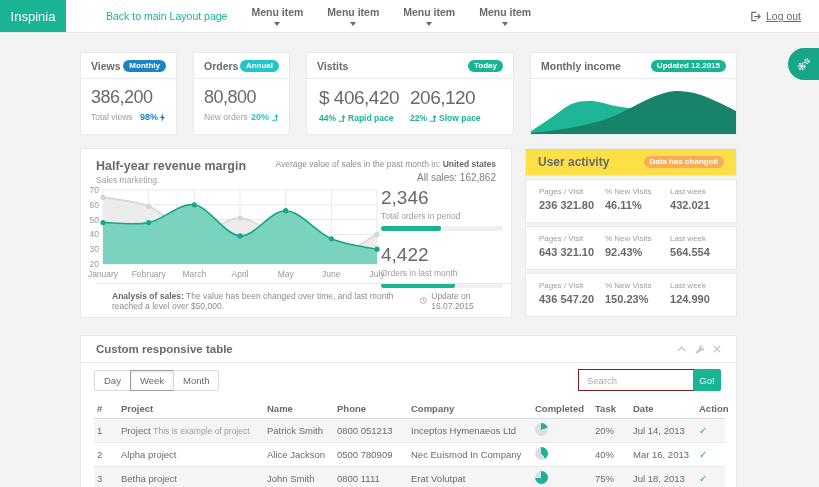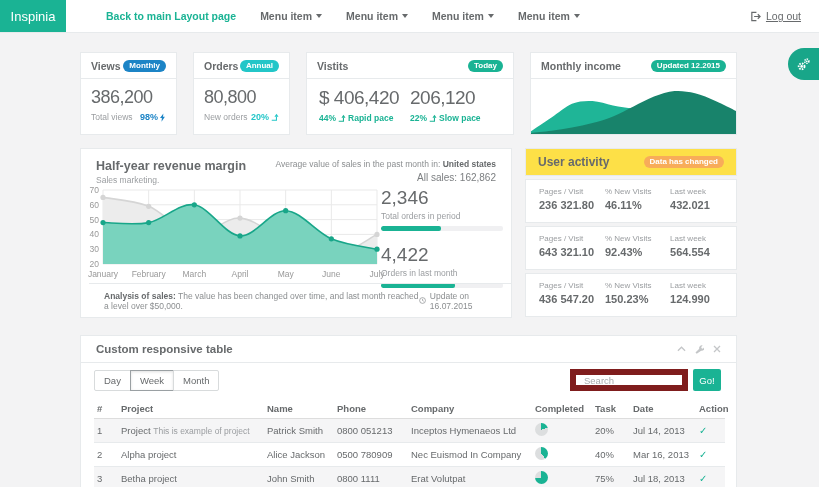--- a/index.html
+++ b/index.html
@@ -3,23 +3,23 @@
 <meta charset="utf-8">
 <style>
   html,body{margin:0;padding:0;}
   .page{position:relative;width:819px;height:487px;overflow:hidden;background:#f3f3f4;
         font-family:"Liberation Sans","DejaVu Sans",sans-serif;color:#676a6c;}
   
   .navbar{position:absolute;left:0;top:0;width:819px;height:32px;background:#fff;
           border-bottom:1px solid #e7eaec;display:flex;align-items:center;z-index:5;}
   .brand{width:66px;height:32px;background:#1ab394;color:#fff;font-size:13px;
          display:flex;align-items:center;justify-content:center;}
-  .back-link{margin-left:12px;color:#1ab394;font-size:10.5px;font-weight:bold;cursor:pointer;padding-left:28px;}
+  .back-link{margin-left:12px;color:#1ab394;font-size:10.5px;font-weight:normal;cursor:pointer;padding-left:28px;}
   .menu-item{margin-left:24px;font-size:10.5px;font-weight:bold;color:#676a6c;cursor:pointer;
-             display:flex;align-items:center;gap:4px;}
+             display:flex;align-items:center;gap:4px;flex-direction:column;}
   .caret{width:0;height:0;border-left:3.5px solid transparent;border-right:3.5px solid transparent;
          border-top:4px solid #676a6c;display:inline-block;}
   .logout{margin-left:auto;margin-right:18px;font-size:10.5px;color:#676a6c;display:flex;
           align-items:center;gap:5px;cursor:pointer;text-decoration:underline;}
   
   .theme-btn{position:absolute;right:0;top:48px;width:31px;height:32px;background:#18a689;
              border-radius:16px 0 0 16px;display:flex;align-items:center;justify-content:center;
              cursor:pointer;z-index:4;}
   
   .ibox{position:absolute;background:#fff;border:1px solid #e7eaec;box-sizing:border-box;}
@@ -50,21 +50,21 @@
   .rev-meta .all-sales{font-size:10px;margin-top:3px;color:#7b7e80;}
   .rev-chart{position:absolute;left:6px;top:35px;}
   .grid{stroke:#e9e9e9;stroke-width:1;}
   .ytick{font-size:8.5px;fill:#999;text-anchor:end;}
   .xtick{font-size:8.5px;fill:#999;text-anchor:middle;}
   .rev-stats{position:absolute;left:300px;top:38px;width:122px;}
   .rev-stats .val{font-size:19px;font-weight:300;color:#676a6c;}
   .rev-stats .lbl{font-size:8.5px;color:#9a9da0;margin:2px 0 5px 0;}
   .track{width:100%;height:5px;background:#f0f0f2;border-radius:2px;overflow:hidden;margin-bottom:13px;}
   .fill{display:block;height:5px;background:#1ab394;border-radius:2px;}
-  .rev-foot{position:absolute;left:8px;right:0;bottom:0;height:34px;border-top:1px solid #e7eaec;
+  .rev-foot{position:absolute;left:16px;right:0;bottom:0;height:34px;border-top:1px solid #e7eaec;
             display:flex;align-items:center;padding:0 15px;font-size:8.5px;color:#8b8e90;box-sizing:border-box;}
   .rev-foot b{color:#676a6c;}
   .rev-update{margin-left:auto;display:flex;align-items:center;gap:4px;color:#8b8e90;}
   
   .ua{position:absolute;left:525px;top:148px;width:212px;}
   .ua-head{background:#fde047;border:1px solid #e7eaec;height:28px;display:flex;align-items:center;
            padding:0 12px;box-sizing:border-box;margin-bottom:3px;}
   .ua-head .t{font-size:12px;font-weight:bold;}
   .ua-row{background:#fff;border:1px solid #e7eaec;height:44px;margin-bottom:3px;
           padding:7px 0 0 13px;box-sizing:border-box;display:flex;}
@@ -77,21 +77,21 @@
   .tbl-head .t{font-size:11.5px;font-weight:bold;}
   .tools{margin-left:auto;display:flex;align-items:center;gap:9px;}
   .tools span{cursor:pointer;display:flex;align-items:center;}
   .toolbar{position:relative;height:34px;}
   .tabs{position:absolute;left:13px;top:7px;display:flex;}
   .tab{font-size:9.5px;color:#676a6c;background:#fff;border:1px solid #d8dbdc;padding:4px 9px;
        cursor:pointer;margin-left:-1px;}
   .tab:first-child{border-radius:2px 0 0 2px;margin-left:0;}
   .tab:last-child{border-radius:0 2px 2px 0;}
   .tab.active{border-color:#9aa0a3;box-shadow:inset 0 1px 3px rgba(0,0,0,.12);}
-  .search{position:absolute;right:48px;top:6px;width:118px;height:22px;border:6px solid #7f1d1d;
+  .search{position:absolute;right:40px;top:6px;width:118px;height:22px;border:1px solid #7f1d1d;
           box-sizing:border-box;font-size:9.5px;padding:0 8px;color:#676a6c;outline:none;
           font-family:"Liberation Sans","DejaVu Sans",sans-serif;margin-left:44px;}
   .search::placeholder{color:#a8abad;}
   .go-btn{position:absolute;right:15px;top:6px;width:28px;height:22px;background:#1ab394;color:#fff;
           border:none;font-size:9.5px;border-radius:2px;cursor:pointer;
           font-family:"Liberation Sans","DejaVu Sans",sans-serif;}
   table.data{width:631px;margin:2px 13px 0 13px;border-collapse:collapse;table-layout:fixed;font-size:9.5px;}
   table.data th{text-align:left;font-weight:bold;color:#676a6c;padding:4px 3px;border-bottom:1px solid #dddddd;}
   table.data td{padding:4px 3px;border-top:1px solid #e7eaec;color:#676a6c;height:13px;}
   table.data tr.stripe td{background:#f5f5f6;}

